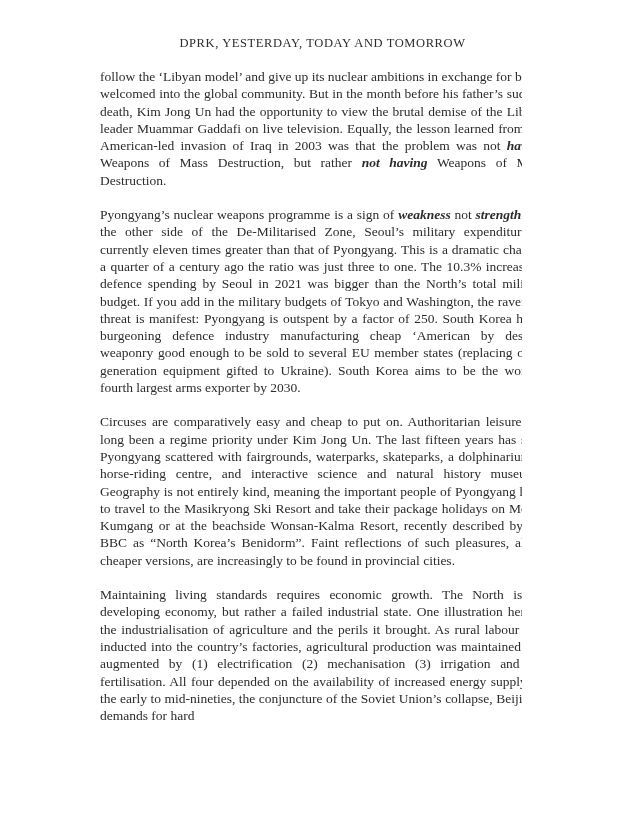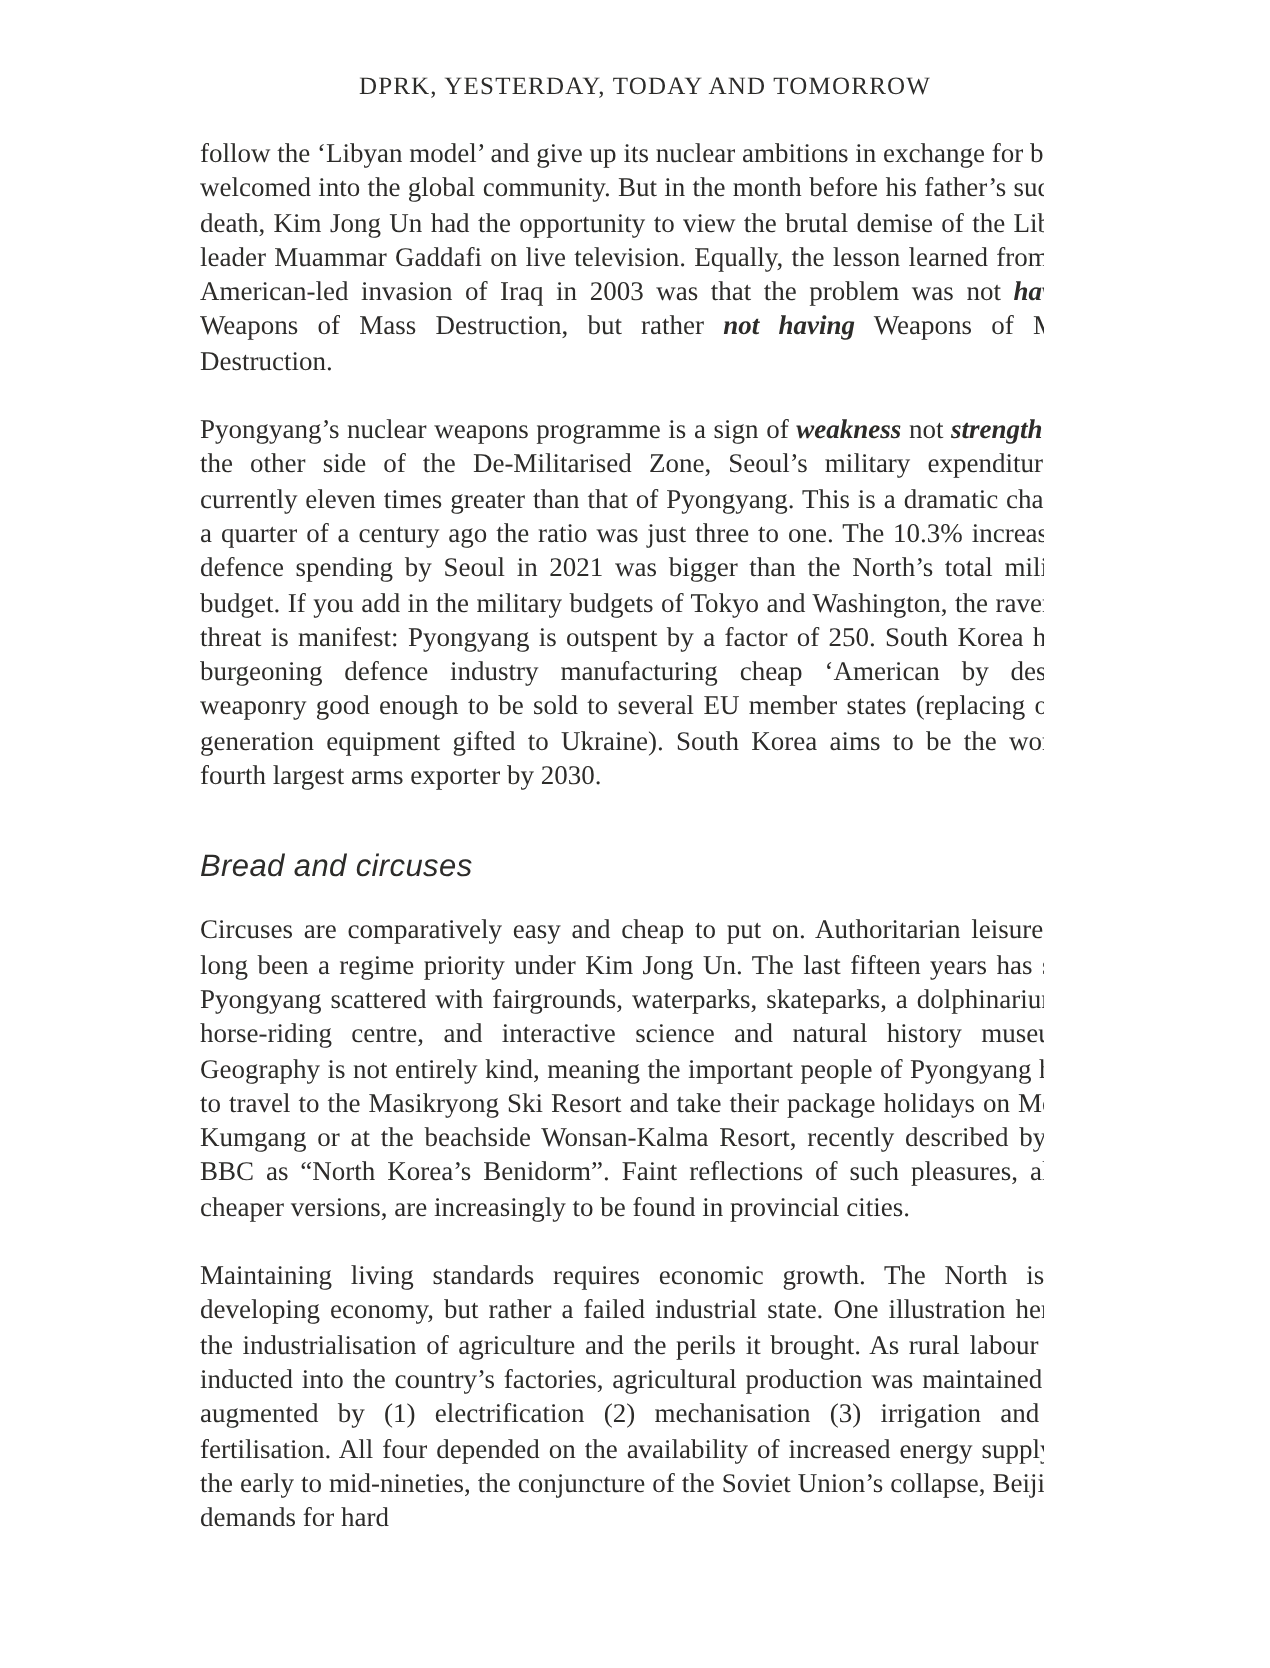--- a/index.html
+++ b/index.html
@@ -74,20 +74,19 @@
 
     <div class="running-header">
       <span class="title">DPRK, YESTERDAY, TODAY AND TOMORROW</span>
       <span class="page-num">3</span>
     </div>
 
     <p class="body-para"><span>follow the ‘Libyan model’ and give up its nuclear ambitions in exchange for being welcomed into the global community. But in the month before his father’s sudden death, Kim Jong Un had the opportunity to view the brutal demise of the Libyan leader Muammar Gaddafi on live television. Equally, the lesson learned from the American-led invasion of Iraq in 2003 was that the problem was not </span><em>having</em><span> Weapons of Mass Destruction, but rather </span><em>not having</em><span> Weapons of Mass Destruction.</span></p>
 
     <p class="body-para"><span>Pyongyang’s nuclear weapons programme is a sign of </span><em>weakness</em><span> not </span><em>strength</em><span>. On the other side of the De-Militarised Zone, Seoul’s military expenditure is currently eleven times greater than that of Pyongyang. This is a dramatic change; a quarter of a century ago the ratio was just three to one. The 10.3% increase in defence spending by Seoul in 2021 was bigger than the North’s total military budget. If you add in the military budgets of Tokyo and Washington, the ravening threat is manifest: Pyongyang is outspent by a factor of 250. South Korea has a burgeoning defence industry manufacturing cheap ‘American by design’ weaponry good enough to be sold to several EU member states (replacing older generation equipment gifted to Ukraine). South Korea aims to be the world’s fourth largest arms exporter by 2030.</span></p>
 
-    <h2 class="section-heading">Bread and circuses</h2>
 
     <p class="body-para"><span>Circuses are comparatively easy and cheap to put on. Authoritarian leisure has long been a regime priority under Kim Jong Un. The last fifteen years has seen Pyongyang scattered with fairgrounds, waterparks, skateparks, a dolphinarium, a horse-riding centre, and interactive science and natural history museums. Geography is not entirely kind, meaning the important people of Pyongyang have to travel to the Masikryong Ski Resort and take their package holidays on Mount Kumgang or at the beachside Wonsan-Kalma Resort, recently described by the BBC as “North Korea’s Benidorm”. Faint reflections of such pleasures, albeit cheaper versions, are increasingly to be found in provincial cities.</span></p>
 
     <p class="body-para"><span>Maintaining living standards requires economic growth. The North is no developing economy, but rather a failed industrial state. One illustration here is the industrialisation of agriculture and the perils it brought. As rural labour was inducted into the country’s factories, agricultural production was maintained and augmented by (1) electrification (2) mechanisation (3) irrigation and (4) fertilisation. All four depended on the availability of increased energy supply. In the early to mid-nineties, the conjuncture of the Soviet Union’s collapse, Beijing’s demands for hard</span></p>
 
   </div>
 </div>
 
 </body></html>

